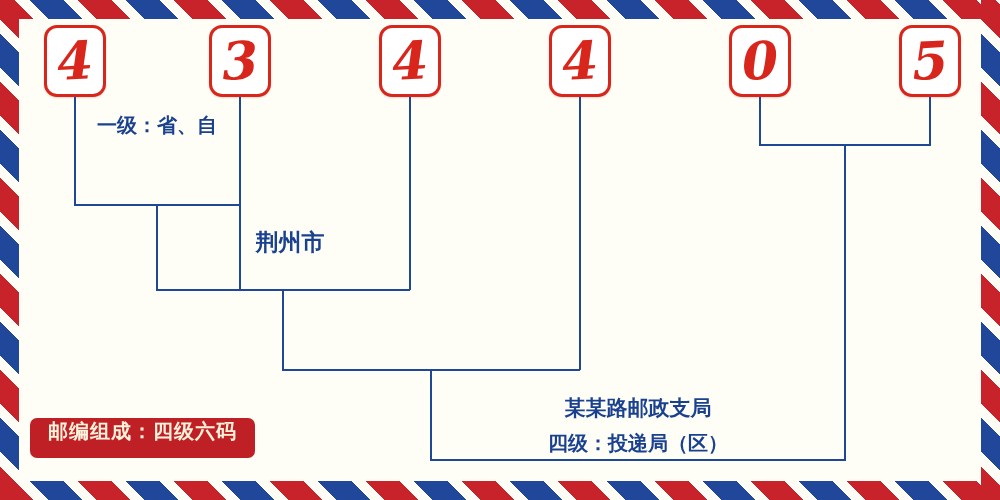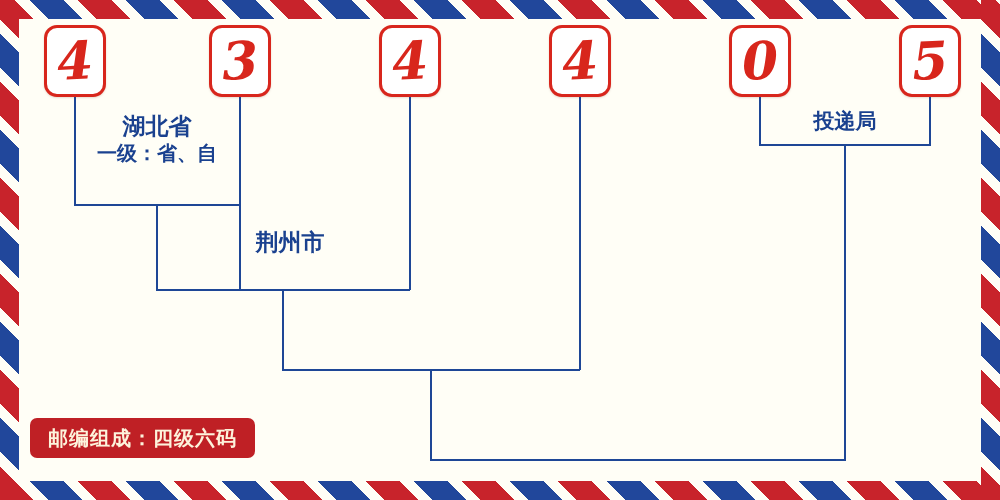--- a/index.html
+++ b/index.html
@@ -62,21 +62,21 @@
   .lbl .desc { font-size:20px; line-height:26px;text-align:center; }
 
   
   .badge {
     position:absolute;
     left:30px; top:418px;
     height:40px;
     padding:0 18px;
     background:#bf2025;
     border-radius:7px;
-    display:inline-flex; align-items:center;
+    display:inline-flex; align-items:flex-start;
     color:#fdf3dc;
     font-size:20px;
     font-weight:bold;
     letter-spacing:1px;
   }
 </style>
 </head>
 <body>
 
 <div class="stage">
@@ -112,31 +112,31 @@
     <span class="digit">4</span>
   </div>
   <div class="digit-box" style="left:729px">
     <span class="digit">0</span>
   </div>
   <div class="digit-box" style="left:899px">
     <span class="digit">5</span>
   </div>
 
   <div class="lbl" style="left:57px; top:112px; width:200px">
-    <div class="name">湖北省</div>
     <div class="desc">一级：省、自</div>
   </div>
 
   <div class="lbl" style="left:190px; top:228px; width:200px">
     <div class="name">荆州市</div>
   </div>
 
 
-  <div class="lbl" style="left:745px; top:107px; width:200px">
-    <div class="name" style="font-size:21px">投递局</div>
+
+  <div class="lbl" style="left:488px; top:394px; width:300px">
+    <div class="name" style="font-size:21px">某某路邮政支局</div>
+    <div class="desc" style="margin-top:8px">四级：投递局（区）</div>
   </div>
-
 
   <div class="badge">
     <span>邮编组成：四级六码</span>
   </div>
 
 </div>
 
 </body></html>

